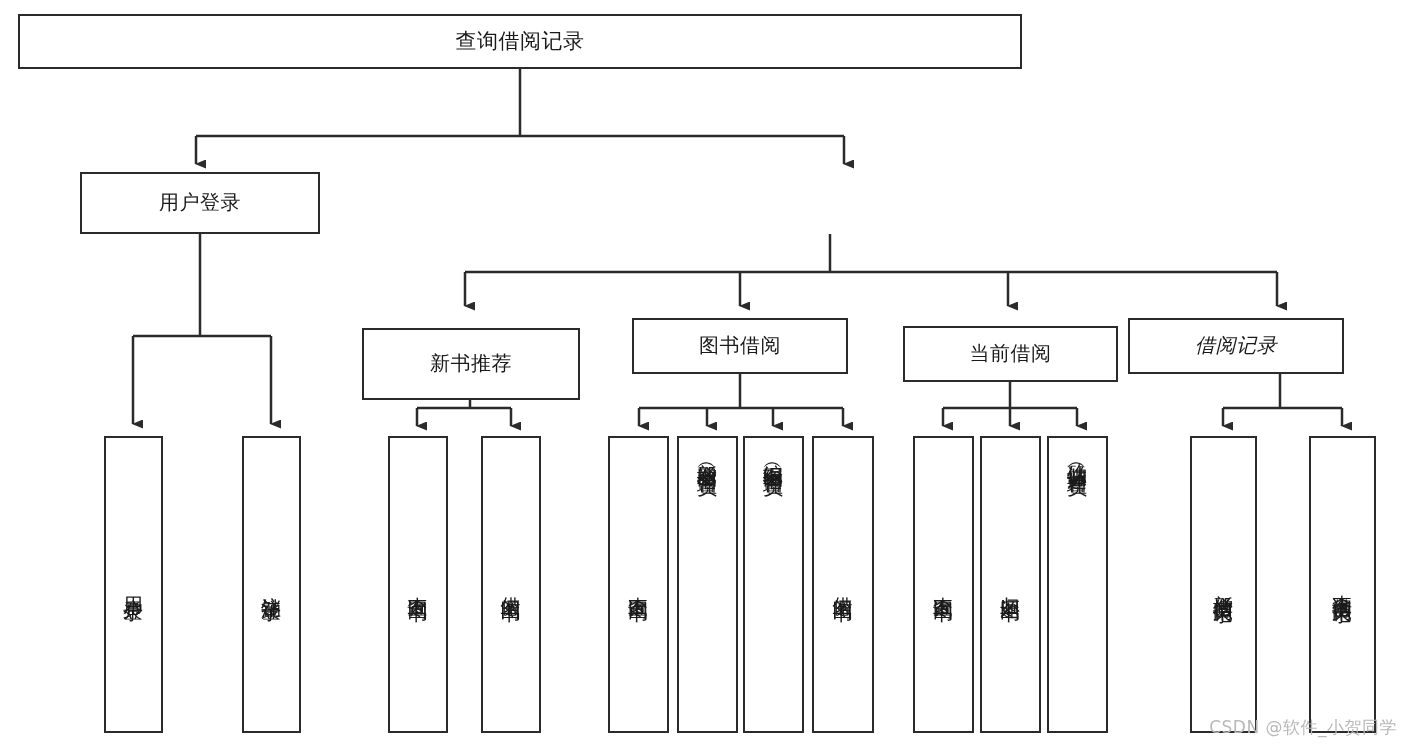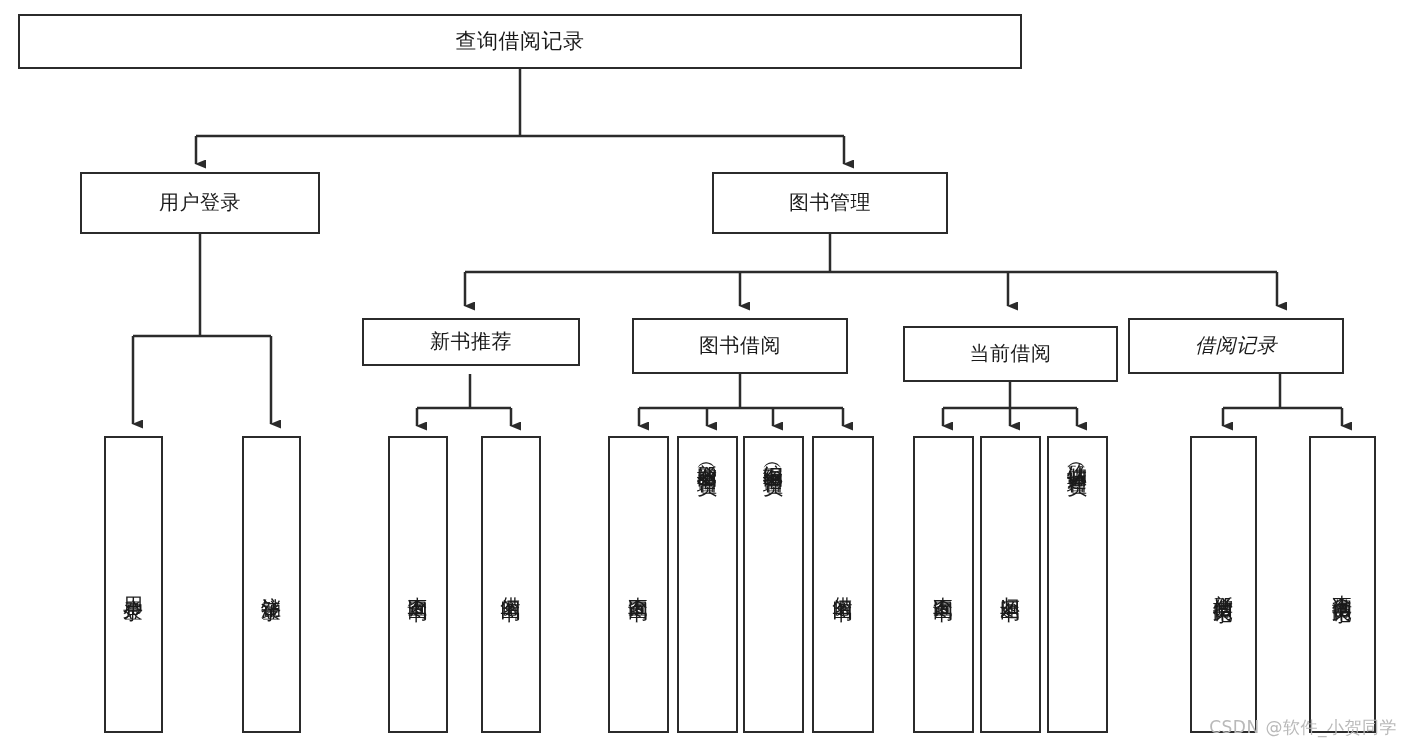--- a/index.html
+++ b/index.html
@@ -139,25 +139,22 @@
     </g>
   </svg>
 
   <div class="node horizontal" id="root-node" style="left:18px; top:14px; width:1004px; height:55px;">
     <span class="label">查询借阅记录</span>
   </div>
 
   <div class="node horizontal level2" style="left:80px; top:172px; width:240px; height:62px;">
     <span class="label">用户登录</span>
   </div>
-  <div class="node horizontal level2" style="left:712px; top:172px; width:236px; height:62px;">
-    <span class="label">图书管理</span>
-  </div>
-
-  <div class="node horizontal level3" style="left:362px; top:318px; width:218px; height:48px;">
+
+  <div class="node horizontal level3" style="left:362px; top:328px; width:218px; height:72px;">
     <span class="label">新书推荐</span>
   </div>
   <div class="node horizontal level3" style="left:632px; top:318px; width:216px; height:56px;">
     <span class="label">图书借阅</span>
   </div>
   <div class="node horizontal level3" style="left:903px; top:318px; width:215px; height:56px;margin-top:8px;">
     <span class="label">当前借阅</span>
   </div>
   <div class="node horizontal level3" style="left:1128px; top:318px; width:216px; height:56px;font-style:italic;">
     <span class="label">借阅记录</span>

